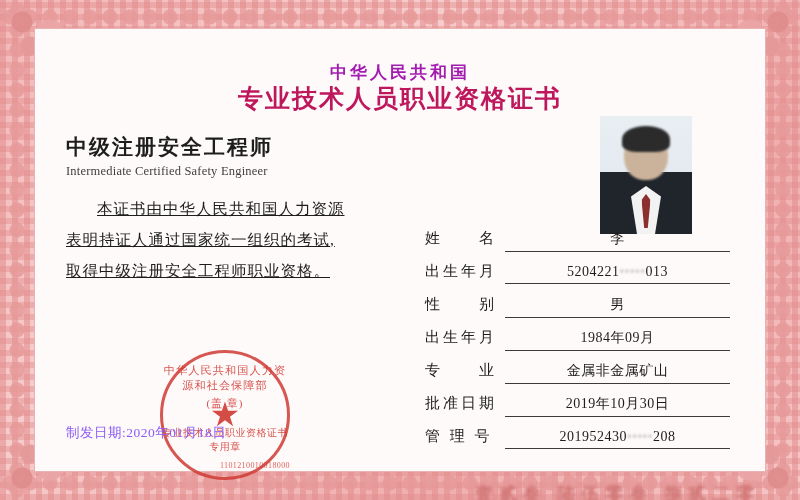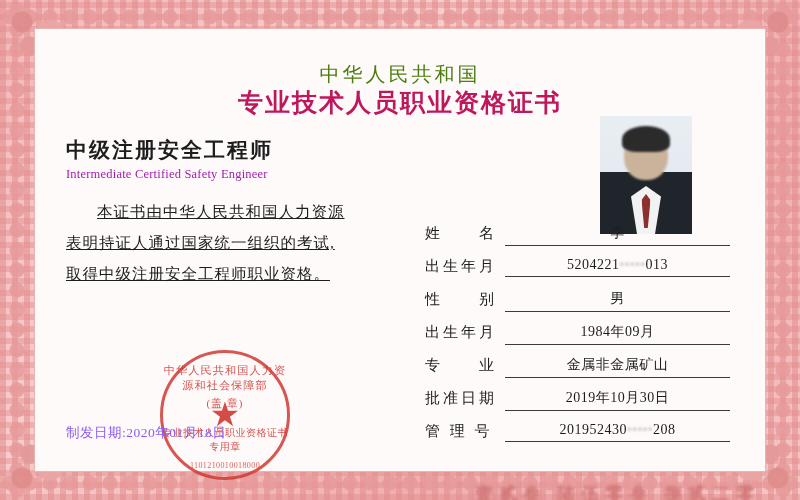--- a/index.html
+++ b/index.html
@@ -84,23 +84,23 @@
     top: 28px;
     right: 34px;
     bottom: 28px;
   }
 
   .title-block {
     text-align: center;
     padding-top: 34px;
   }
   .title-line1 {
-    color: #4d7c0f;
-    font-size: 20px;
-    font-weight: normal;
+    color: #a21caf;
+    font-size: 17px;
+    font-weight: bold;
     letter-spacing: 3px;
     line-height: 1.25;
   }
   .title-line2 {
     color: #be185d;
     font-size: 25px;
     font-weight: bold;
     letter-spacing: 2px;
     line-height: 1.25;
   }
@@ -115,21 +115,21 @@
     margin-top: 18px;
     margin-left: 32px;
     font-size: 21px;
     font-weight: bold;
     color: #1d1d1d;
     letter-spacing: 2px;
   }
   .cert-name-en {
     margin-left: 32px;
     font-size: 12.5px;
-    color: #a21caf;
+    color: #404040;
     letter-spacing: .2px;
     margin-top: 3px;
   }
 
   .body-text {
     margin-left: 32px;
     margin-top: 14px;
     width: 320px;
     font-size: 15.5px;
     color: #1d1d1d;
@@ -204,21 +204,21 @@
 
   
   .fields {
     position: absolute;
     right: 36px;
     top: 196px;
     width: 305px;
   }
   .field-row {
     display: flex;
-    align-items: flex-start;
+    align-items: center;
     height: 33px;
   }
   .field-label {
     width: 80px;
     font-size: 15px;
     color: #1d1d1d;
     letter-spacing: 3px;
     padding-bottom: 4px;
     white-space: nowrap;
   }
@@ -280,21 +280,21 @@
   .seal .arc-bottom {
     bottom: 26px;
     font-size: 10px;
     letter-spacing: .5px;
     font-family: Liberation Serif, serif;
   }
   .seal .code {
     position: absolute;
     bottom: 10px;
     left: 0; right: 0;
-    text-align: center;
+    text-align: right;
     font-size: 8px;
     color: #cf3a33;
     letter-spacing: .4px;
     opacity: .8;
   }
 
   .issue-date {
     position: absolute;
     left: 32px;
     bottom: 30px;

